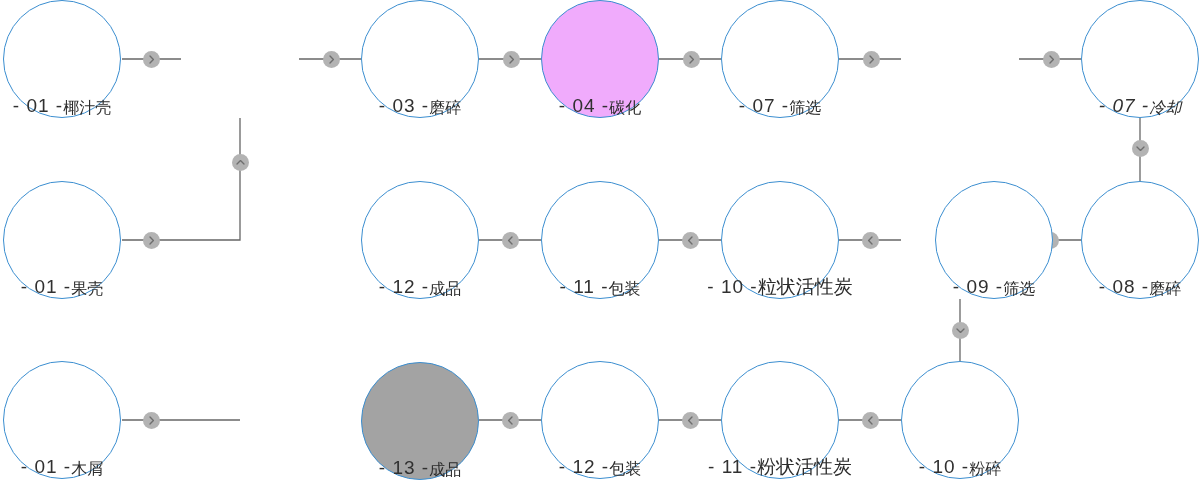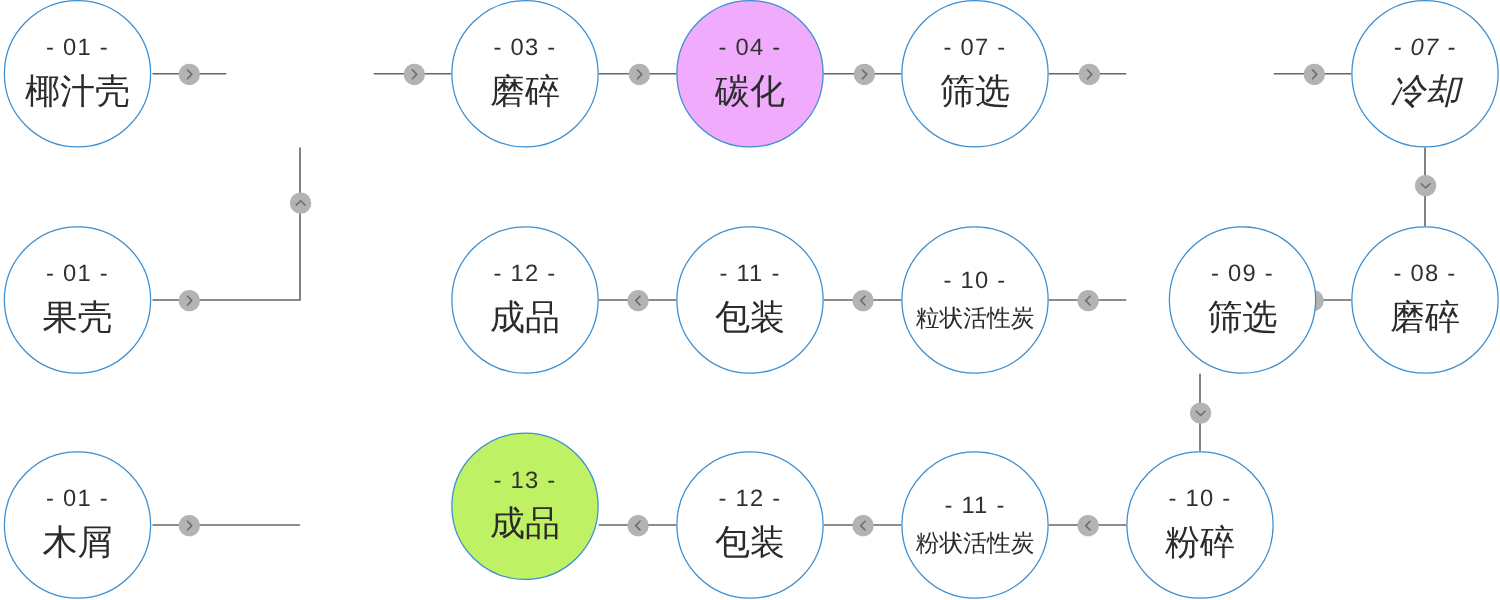--- a/index.html
+++ b/index.html
@@ -35,37 +35,37 @@
   }
   .node {
     position: absolute;
     width: 118px;
     height: 118px;
     border-radius: 50%;
     border: 1.4px solid #3b8ed0;
     background: #ffffff;
     box-sizing: border-box;
     display: flex;
-    flex-direction: column;
-    align-items: center;
+    flex-direction: row;
+    align-items: flex-end;
     justify-content: center;
     text-align: center;
     color: #303030;
   }
   .node .num {
     font-size: 19px;
     line-height: 1.15;
     letter-spacing: 1px;
     color: #303030;
     font-weight: 400;
     white-space: nowrap;
   }
   .node .label {
     margin-top: 7px;
-    font-size: 28px;
+    font-size: 16px;
     line-height: 1.15;
     color: #2b2b2b;
     font-weight: 400;
     white-space: nowrap;
   }
   .node.small .label {
     font-size: 19px;
     margin-top: 9px;
   }
   .marker {
@@ -235,21 +235,21 @@
         <div class="label">筛选</div>
       </div>
       <div class="node" style="left: 1081px; top: 181px; border-color: rgb(59, 142, 208); background: rgb(255, 255, 255);">
         <div class="num">- 08 -</div>
         <div class="label">磨碎</div>
       </div>
       <div class="node" style="left: 3px; top: 361px; border-color: rgb(59, 142, 208); background: rgb(255, 255, 255);">
         <div class="num">- 01 -</div>
         <div class="label">木屑</div>
       </div>
-      <div class="node" style="left: 361px; top: 346px; border-color: rgb(59, 142, 208); background: #bef264;">
+      <div class="node" style="left: 361px; top: 362px; border-color: rgb(59, 142, 208); background: #a3a3a3;">
         <div class="num">- 13 -</div>
         <div class="label">成品</div>
       </div>
       <div class="node" style="left: 541px; top: 361px; border-color: rgb(59, 142, 208); background: rgb(255, 255, 255);">
         <div class="num">- 12 -</div>
         <div class="label">包装</div>
       </div>
       <div class="node small" style="left: 721px; top: 361px; border-color: rgb(59, 142, 208); background: rgb(255, 255, 255);">
         <div class="num">- 11 -</div>
         <div class="label">粉状活性炭</div>

